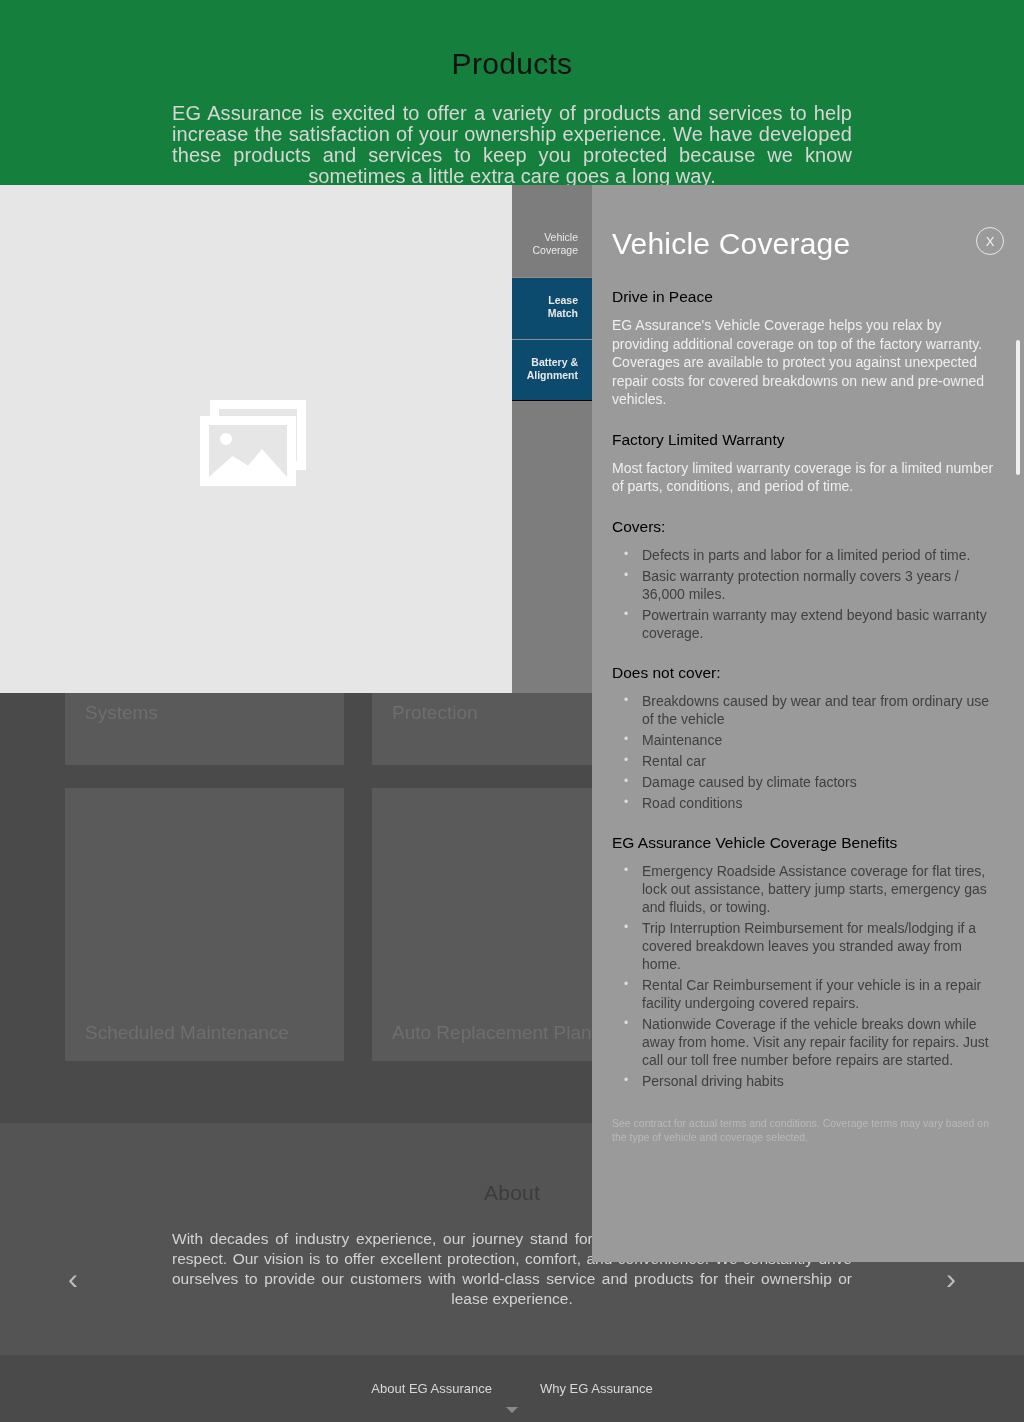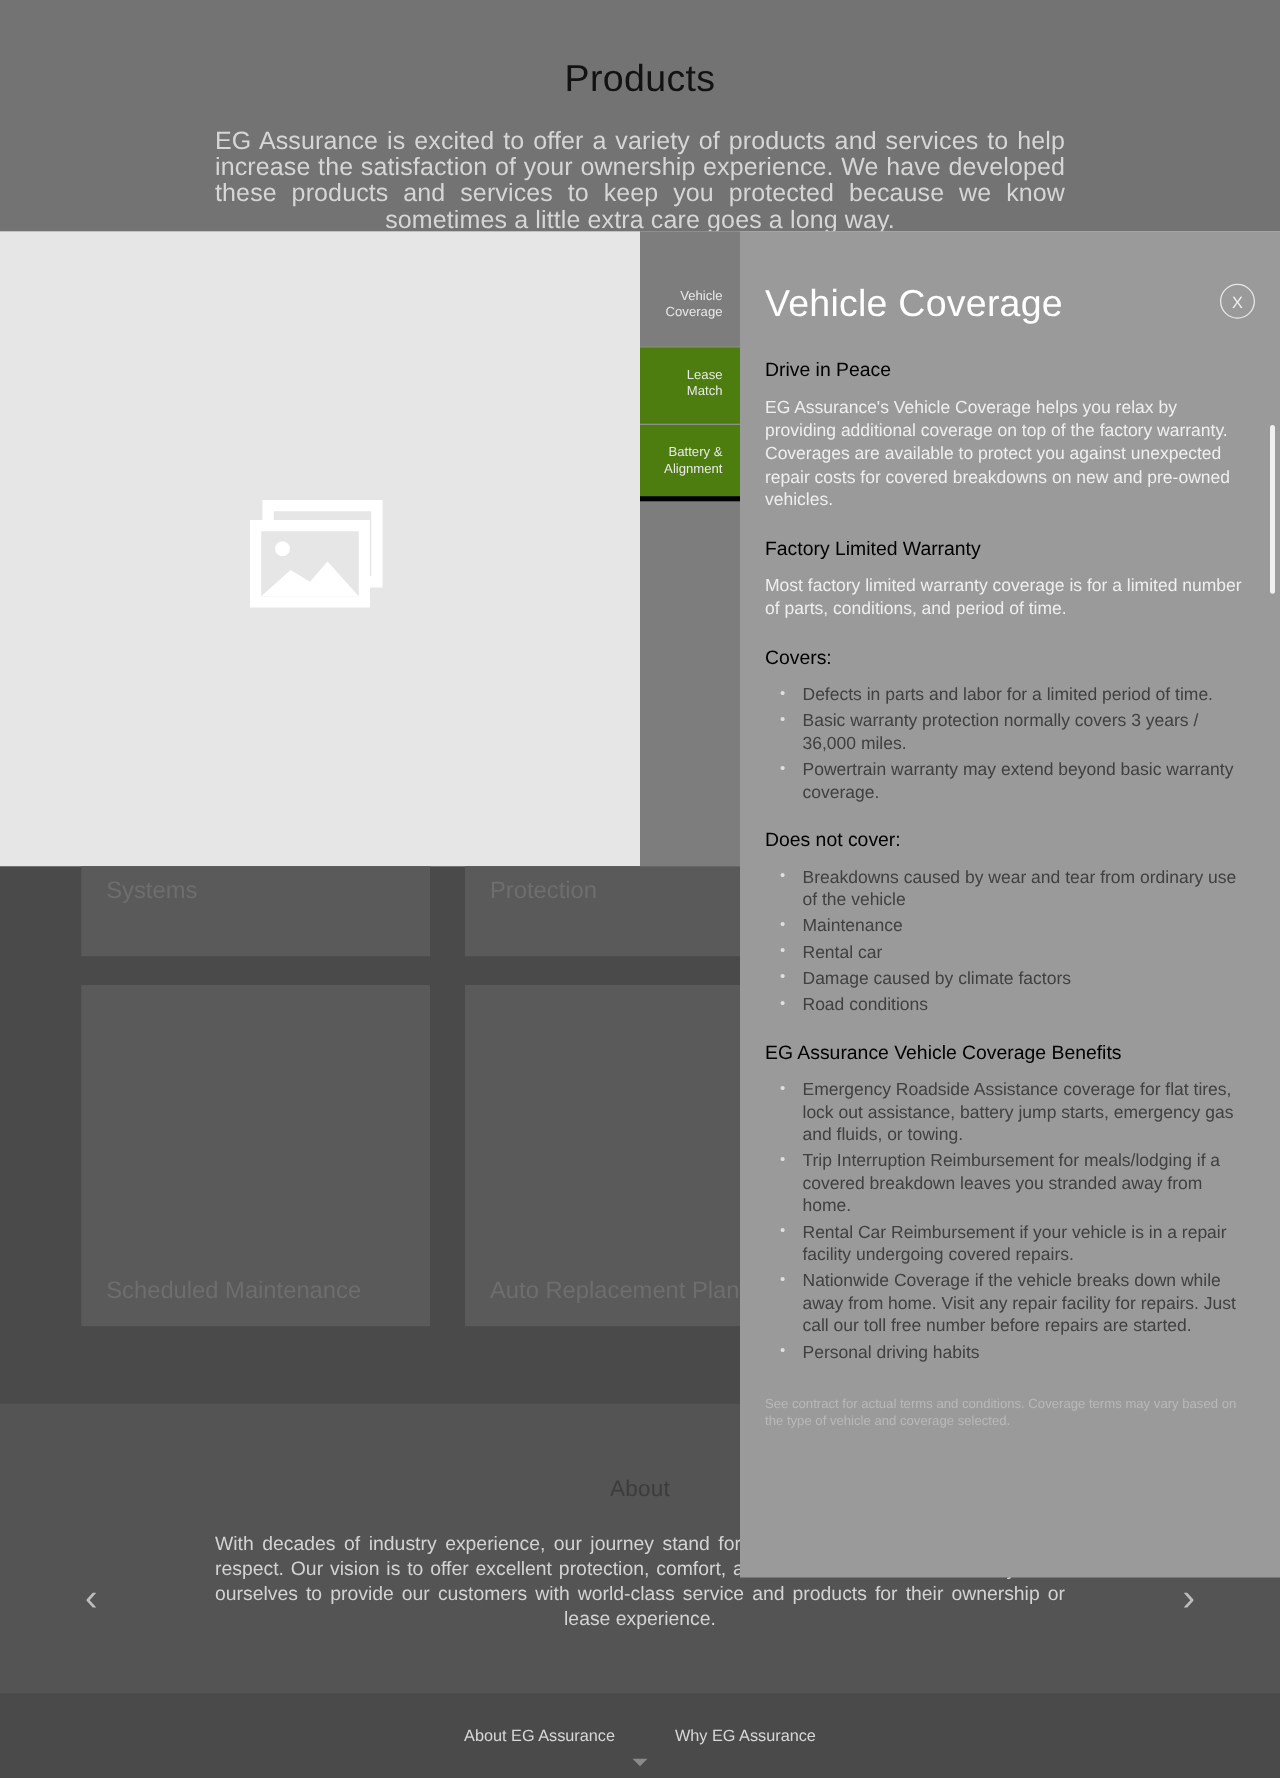--- a/index.html
+++ b/index.html
@@ -5,21 +5,21 @@
   * { box-sizing: border-box; margin: 0; padding: 0; }
   html, body {
     width: 1024px; height: 1422px;
     background: #4a4a4a;
     font-family: "Liberation Sans", sans-serif;
     overflow: hidden;
   }
   .page { position: relative; width: 1024px; height: 1422px; background: #4a4a4a; }
 
   
-  .header { position: absolute; top: 0; left: 0; width: 1024px; height: 185px; background: #737373; }
+  .header { position: absolute; top: 0; left: 0; width: 1024px; height: 185px; background: #15803d; }
   .page-title {
     text-align: center; color: #121212; font-size: 30px; font-weight: normal;
     letter-spacing: 0.3px; padding-top: 47px;
   }
   .page-intro {
     width: 680px; margin: 22px auto 0; text-align: justify; text-align-last: center;
     color: #d6d6d6; font-size: 20px; line-height: 21px; letter-spacing: 0.1px;
   }
 
   
@@ -64,21 +64,21 @@
   .card-6 { left: 679px; top: 95px; width: 279px; height: 273px; }
   .card-top-label { top: 8px; }
   .card-bottom-label { bottom: 16px; left: 20px; }
 
   
   .about {
     position: absolute; top: 1123px; left: 0; width: 1024px; height: 232px;
     background: #545454;
   }
   .about-title {
-    text-align: center; color: #3c3c3c; font-size: 18px; padding-top: 58px; letter-spacing: .2px;
+    text-align: center; color: #3c3c3c; font-size: 21px; padding-top: 58px; letter-spacing: .2px;
   }
   .about-body {
     width: 680px; margin: 24px auto 0; text-align: justify; text-align-last: center;
     color: #d3d3d3; font-size: 15.5px; line-height: 20px;
   }
   .arrow {
     position: absolute; top: 1262px; color: #bdbdbd; font-size: 30px; user-select: none;
   }
   .arrow-left { left: 68px; }
   .arrow-right { right: 68px; }
@@ -99,24 +99,24 @@
 
   
   .tab-strip {
     position: absolute; left: 512px; top: 185px; width: 80px; height: 508px;
     background: #7d7d7d;
   }
   .tab-item {
     width: 80px; text-align: right; padding: 0 14px 0 6px;
     color: #e9e9e9; font-size: 10.5px; line-height: 13px;
   }
-  .tab-item.active { background: #4d7c0f; }
+  .tab-item.active { background: #0c4a6e; font-weight: bold; }
   .tab-1 { position: absolute; top: 30px; height: 62px; padding-top: 16px; }
   .tab-2 { position: absolute; top: 92px; height: 62px; padding-top: 16px; border-top: 1px solid #8e8e8e;}
-  .tab-3 { position: absolute; top: 154px; height: 62px; padding-top: 16px; border-top: 1px solid #8e8e8e; border-bottom: 4px solid #000000;}
+  .tab-3 { position: absolute; top: 154px; height: 62px; padding-top: 16px; border-top: 1px solid #8e8e8e; border-bottom: 1px solid #000000;}
 
   
   .panel {
     position: absolute; left: 592px; top: 185px; width: 432px; height: 1077px;
     background: #9a9a9a; color: #ffffff; overflow: hidden;
   }
   .panel-close {
     position: absolute; right: 20px; top: 42px; width: 28px; height: 28px;
     border: 1px solid #e8e8e8; border-radius: 50%;
     display: flex; align-items: center; justify-content: center;

